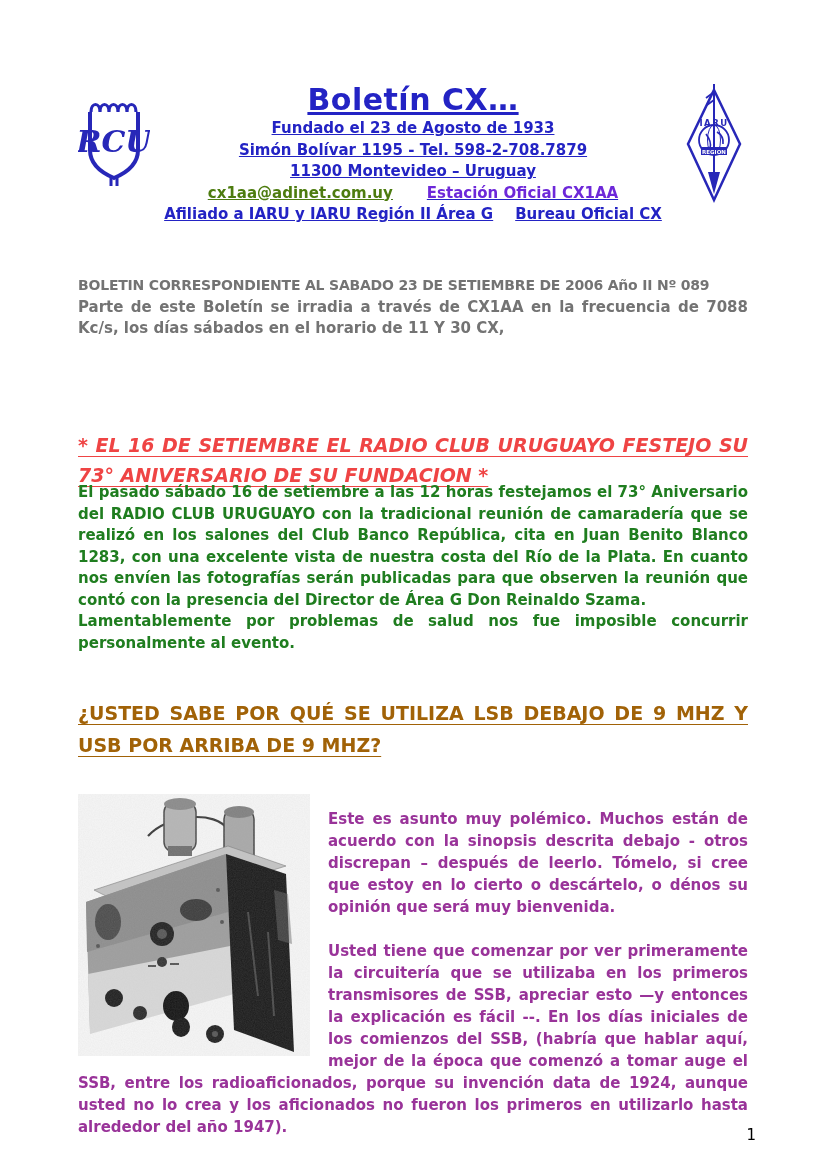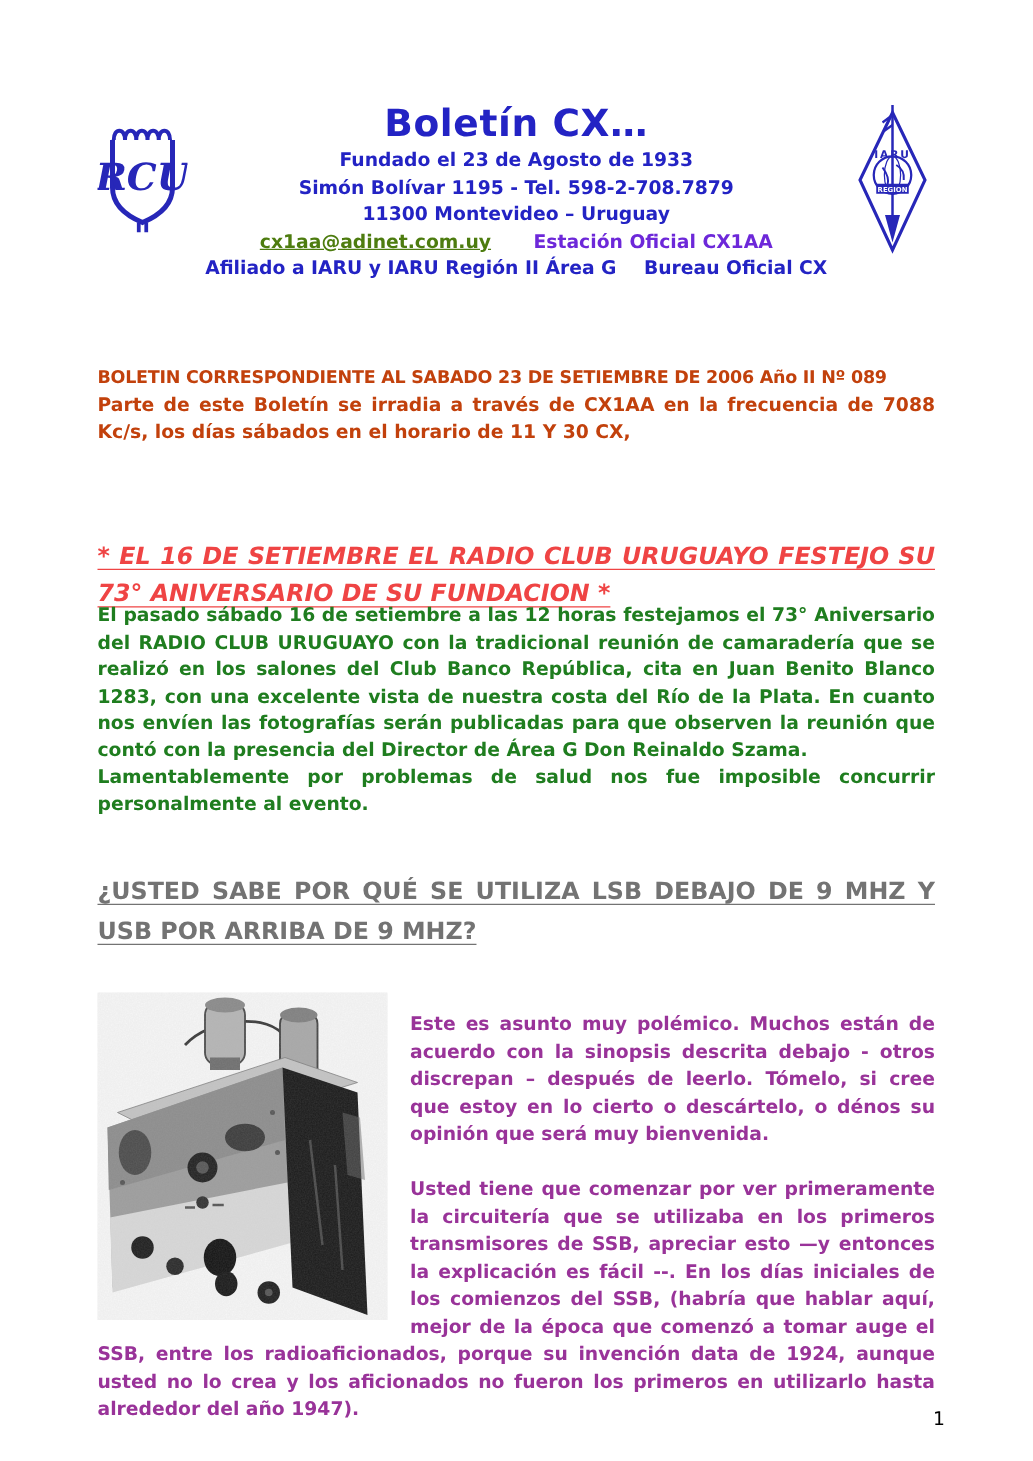--- a/index.html
+++ b/index.html
@@ -11,46 +11,46 @@
     font-family:"DejaVu Sans", sans-serif;
     font-weight:bold;
     overflow:hidden;
   }
   .content{position:absolute;left:78px;width:670px;}
 
   
   .header{top:82px;display:block;}
   .logo-left{position:absolute;left:0px;top:8px;width:72px;height:96px;}
   .logo-right{position:absolute;right:2px;top:0px;width:64px;height:126px;}
-  .header-center{margin:0 86px;text-align:center;color:#2323c4;}
+  .header-center{margin:0 86px;text-align:center;color:#2323c4;text-decoration:underline;}
   .doc-title{font-size:30px;line-height:36px;letter-spacing:.5px;}
   .doc-subtitle{font-size:23px;line-height:32px;word-spacing:6px;}
   .hline{font-size:15px;line-height:21.5px;}
   .email-line{font-size:15px;line-height:21.5px;}
   .email-link{color:#4d7c0f;text-decoration:underline;margin-right:34px;cursor:pointer;}
   .station{color:#6d28d9;}
   .affil .gap{display:inline-block;width:22px;}
 
   
-  .intro{top:292px;color:#c2410c;font-size:15px;line-height:21.5px;text-align:justify;}
+  .intro{top:275px;color:#737373;font-size:15px;line-height:21.5px;text-align:justify;}
   .intro .fit{white-space:nowrap;font-size:14px;letter-spacing:-0.2px;}
   .intro p{margin:0;}
 
   
   .h-anniv{
     top:430px;color:#ef4444;font-size:19px;line-height:30px;
     font-style:italic;text-decoration:underline;text-underline-offset:4px;
     text-align:justify;margin:0;
   }
   .anniv-text{top:482px;color:#1f7d1f;font-size:15px;line-height:21.5px;text-align:justify;}
   .anniv-text p{margin:0;}
 
   
   .h-article{
-    top:697px;color:#737373;font-size:19px;line-height:32px;
+    top:697px;color:#a16207;font-size:19px;line-height:32px;
     text-decoration:underline;text-underline-offset:4px;
     text-align:justify;margin:0;
   }
   .byline{top:802px;color:#701a75;font-size:13px;line-height:16px;}
   .article-body{top:792px;color:#993399;font-size:15px;line-height:22px;text-align:justify;}
   .article-body p{margin:16px 0 22px 0;}
   .photo{
     float:left;width:232px;height:262px;margin:2px 18px 10px 0;
     background:#f6f6f6;
   }

